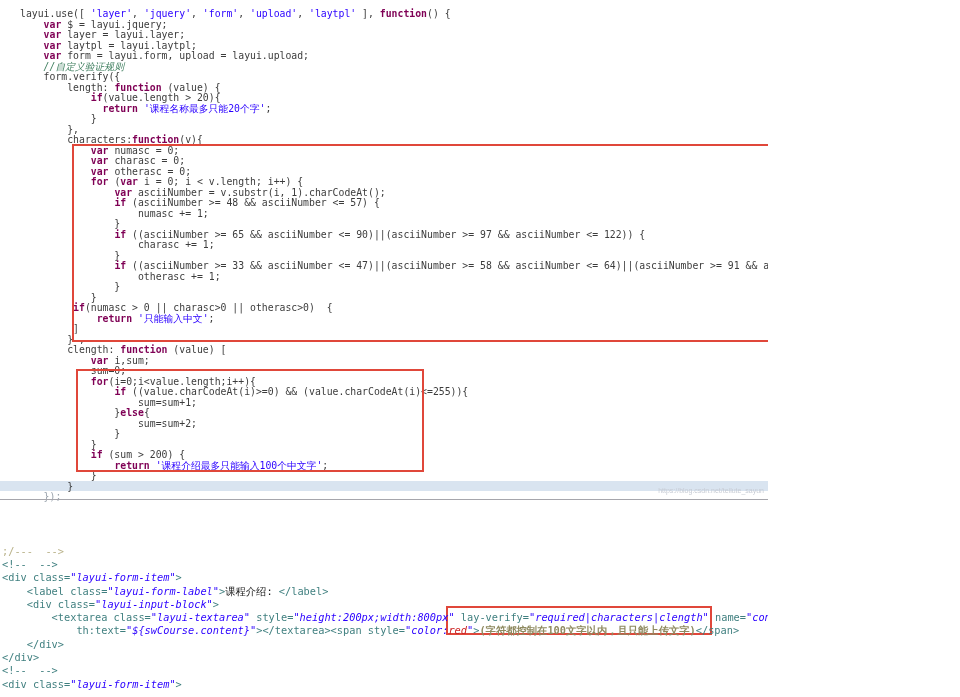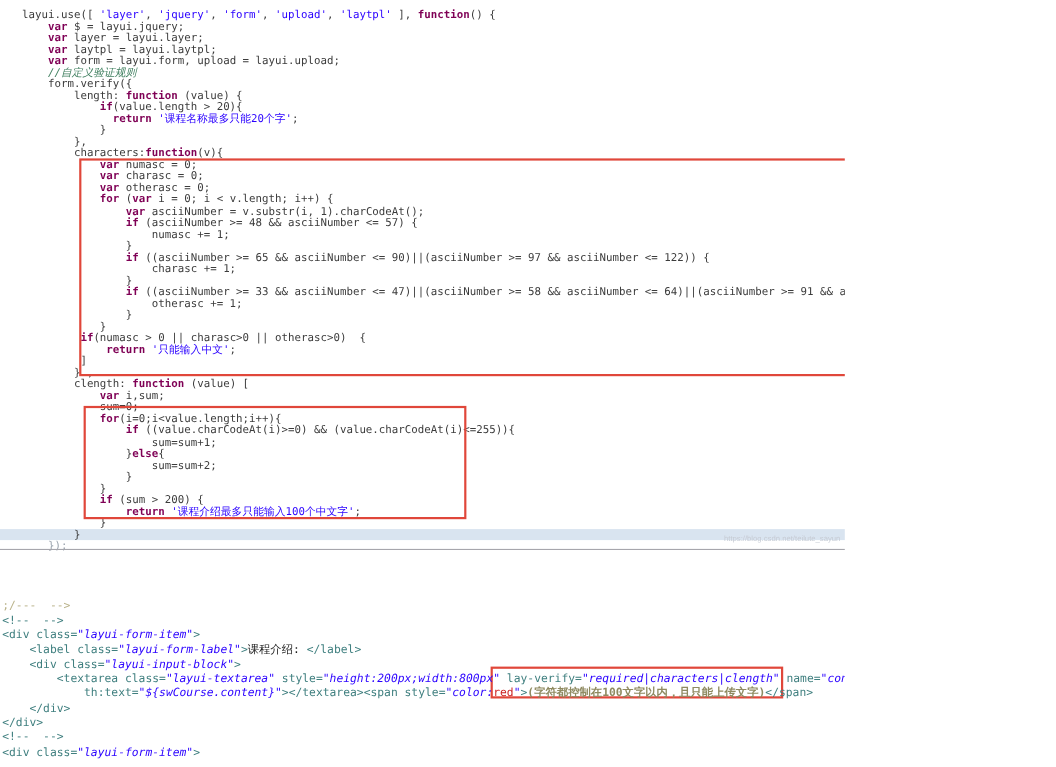--- a/index.html
+++ b/index.html
@@ -11,21 +11,21 @@
   #code-bottom{top:558px;left:0;padding-left:2px;font-size:10.3px;line-height:13.3px;width:1100px;}
   .ln{white-space:pre;}
   
   .tk-p {color:#3c3c3c;}
   .tk-p2{color:#1a1a1a;text-align:right;}
   .tk-k {color:#7f0055;font-weight:bold;}
   .tk-s {color:#2a00ff;}
   .tk-c {color:#3f7f5f;font-style:italic;}
   .tk-t {color:#3f7f7f;}
   .tk-v {color:#2a00ff;font-style:italic;}
-  .tk-r {color:#cc2222;}
+  .tk-r {color:#cc2222;font-style:italic;}
   .tk-d {color:#8f8a60;font-weight:bold;}
   .tk-g {color:#9aa3ad;}
   
   #top-partial{position:absolute;top:0;left:72px;height:8px;overflow:hidden;font-size:9.8px;color:#6a6a6a;}
   #top-partial span{display:block;margin-top:-5px;white-space:pre;}
   #bottom-partial{position:absolute;top:545px;left:2px;font-size:10.3px;color:#b9b289;white-space:pre;}
   
   .redbox{position:absolute;border:2px solid #e0473a;background:transparent;}
   #redbox-1{left:72px;top:144px;width:884px;height:194px;}
   #redbox-2{left:76px;top:369px;width:344px;height:99px;}

